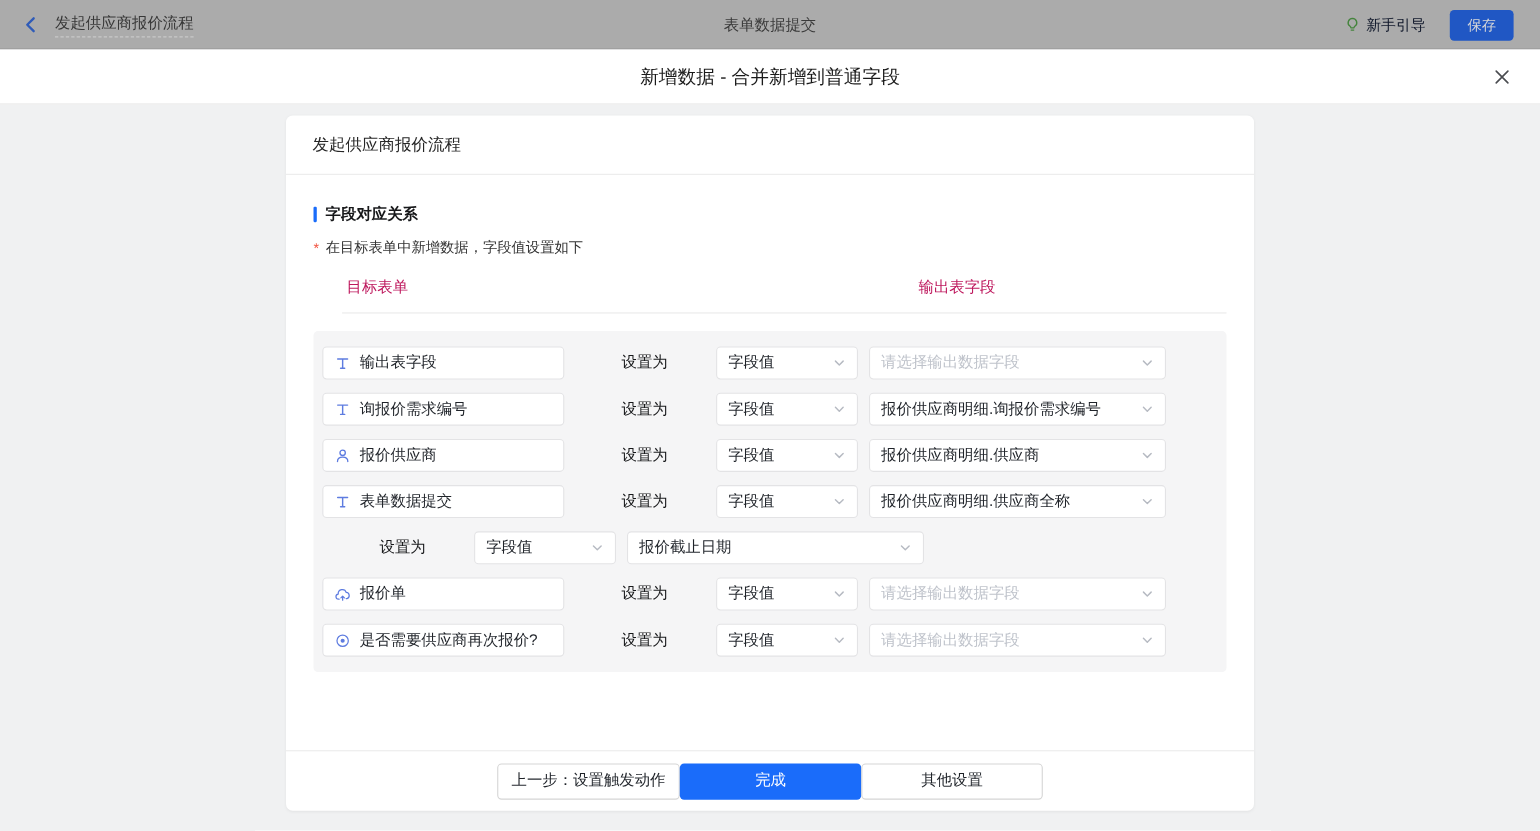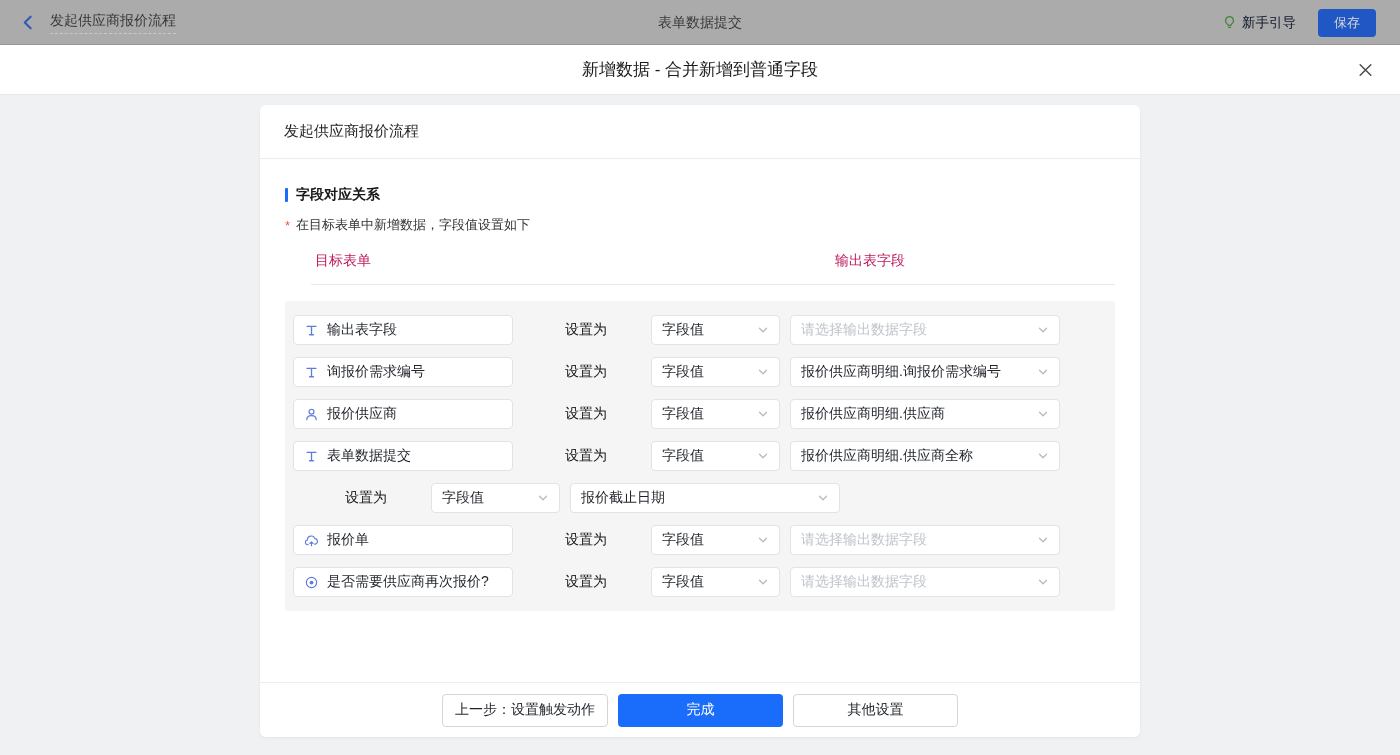--- a/index.html
+++ b/index.html
@@ -85,21 +85,21 @@
     padding:0 10px; cursor:pointer;
   }
   .type-select { margin-left:44px; width:129px; }
   .output-select { margin-left:10px; width:270px; }
   .sel-text { font-size:14px; color:#1f2329; white-space:nowrap; overflow:hidden; }
   .output-select.ph .sel-text { color:#bfc3cb; }
   .chevron { display:flex; flex:none; margin-left:6px; }
   
   .card-footer {
     flex:none; height:55px; border-top:1px solid #ececec;
-    display:flex; align-items:center; justify-content:center; gap:10px;
+    display:flex; align-items:center; justify-content:center; 
   }
   .btn {
     height:33px; border-radius:4px; font-size:14px; cursor:pointer;
     font-family:inherit; display:inline-flex; align-items:center; justify-content:center;
   }
   .btn-outline { background:#fff; border:1px solid #d5d5d5; color:#1f2329; }
   .btn-prev { width:166px; }
   .btn-done { width:165px; background:#1a6cfa; border:none; color:#fff; }
   .btn-other { width:165px; }
 </style>

